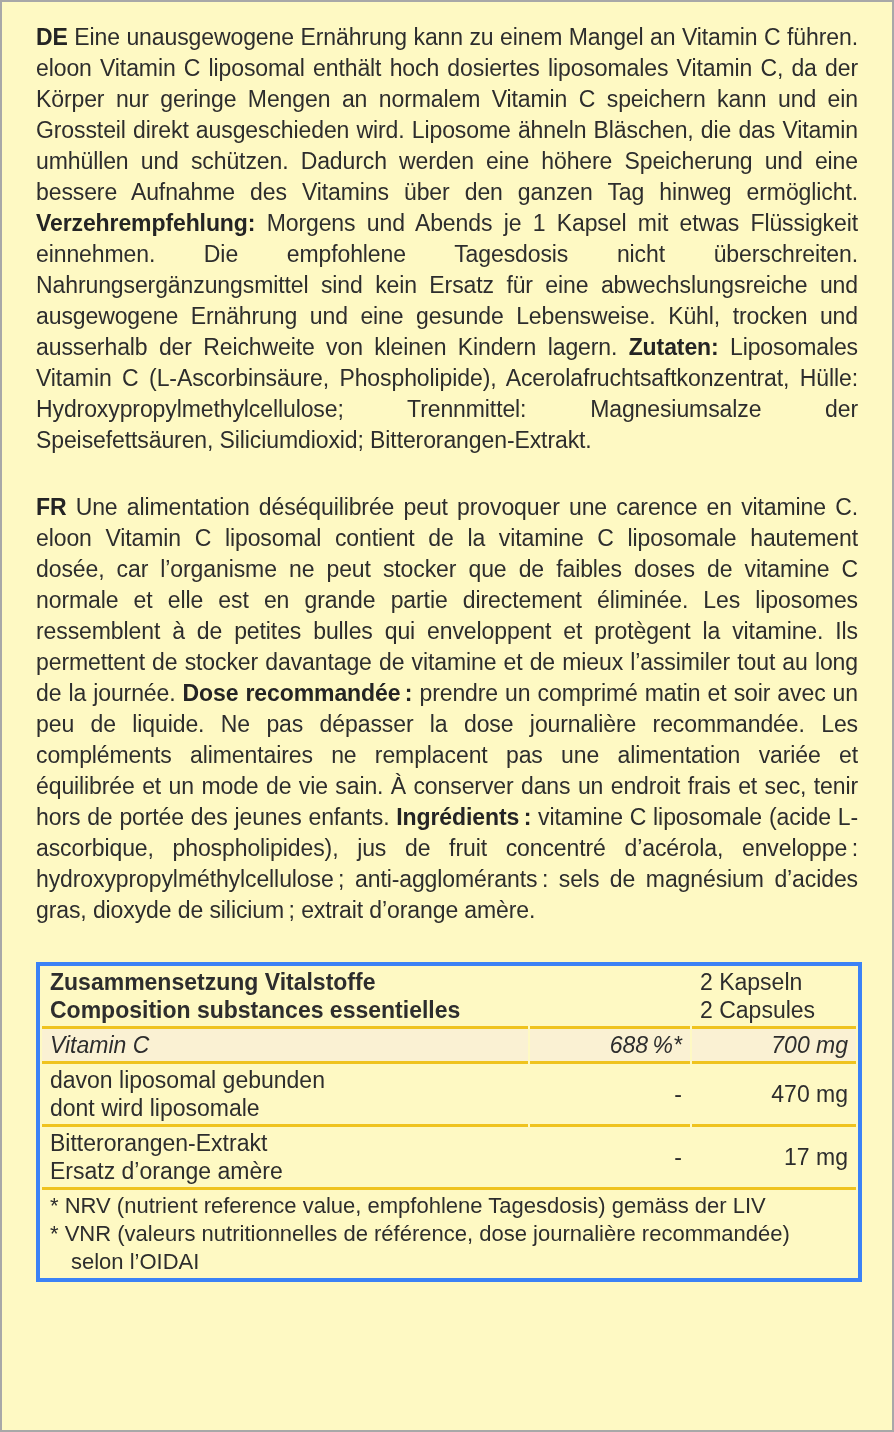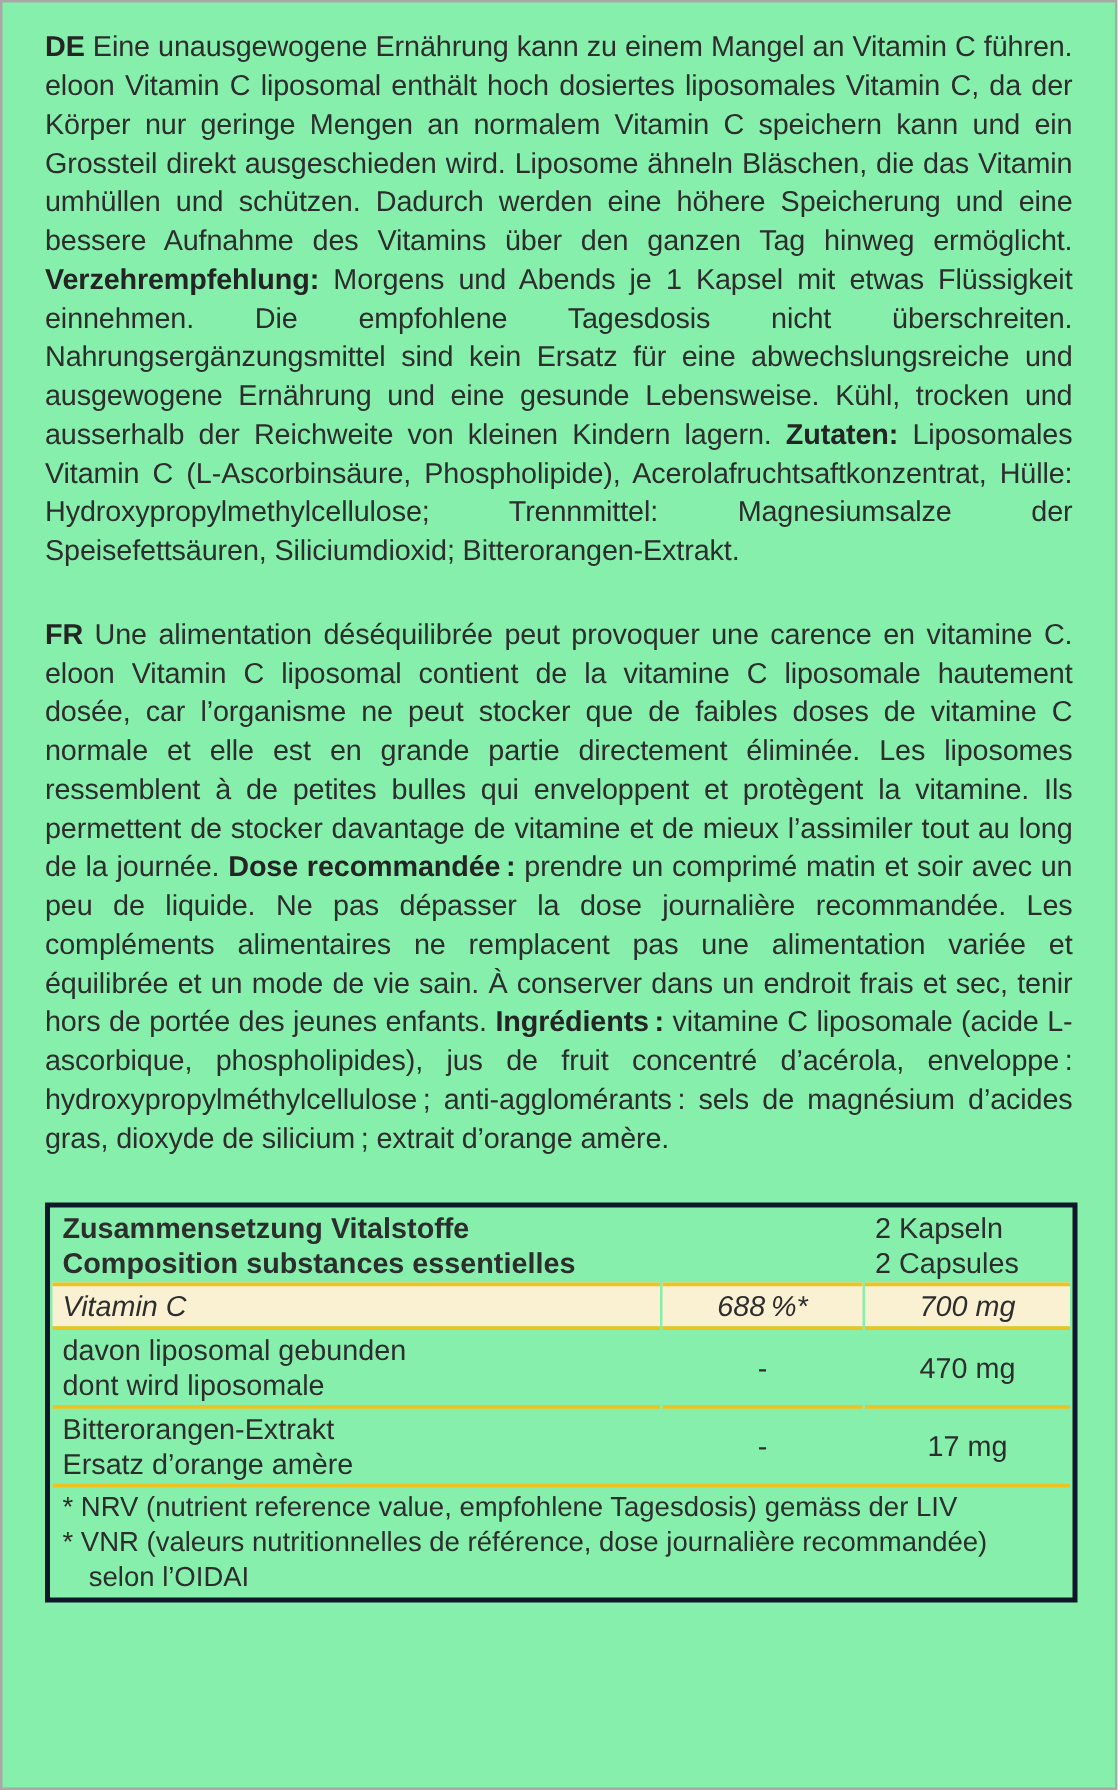--- a/index.html
+++ b/index.html
@@ -1,21 +1,21 @@
 <!DOCTYPE html>
 <html><head>
 <meta charset="utf-8">
 <style>
   html, body { margin: 0; padding: 0; background: #ffffff; }
   .page {
     position: relative;
     width: 894px;
     height: 1432px;
     box-sizing: border-box;
-    background: #86efac;
+    background: #fef9c3;
     border: 2px solid #a8a8a8;
     padding: 20px 34px 0 34px;
     font-family: "Liberation Sans", "DejaVu Sans", sans-serif;
     color: #2d2d2d;
     overflow: hidden;
   }
   .para {
     margin: 0 0 36px 0;
     font-size: 23px;
     line-height: 31px;
@@ -25,34 +25,34 @@
     -webkit-hyphens: auto;
   }
   .para strong { font-weight: 700; color: #242424; }
   .lang-tag { color: #efc31f; font-weight: 700; }
 
   table.nutrition {
     width: 822px;
     table-layout: fixed;
     border-collapse: separate;
     border-spacing: 2px 0;
-    border: 4px solid #0f172a;
+    border: 4px solid #3b82f6;
     font-size: 23px;
     margin: 0;
   }
   .nutrition td {
     vertical-align: middle;
     padding: 2px 8px;
     line-height: 28px;
     overflow: hidden;
   }
   .nutrition tr.bordered td { border-top: 3px solid #efc31f; }
   .nutrition tr.shaded td { background: #faf1d3; font-style: italic; }
   .name-cell { text-align: left; }
-  .nrv-cell, .amount-cell { text-align: center; white-space: nowrap; }
+  .nrv-cell, .amount-cell { text-align: right; white-space: nowrap; }
   .header-title div { font-weight: 700; }
   .header-serving { text-align: left; margin-top: 16px; }
   .footnote-cell { font-size: 22px; line-height: 26px; padding: 5px 8px 7px 8px; }
   .footnote { padding-left: 21px; text-indent: -21px; }
 </style>
 </head>
 <body>
 
 <div class="page">
 

